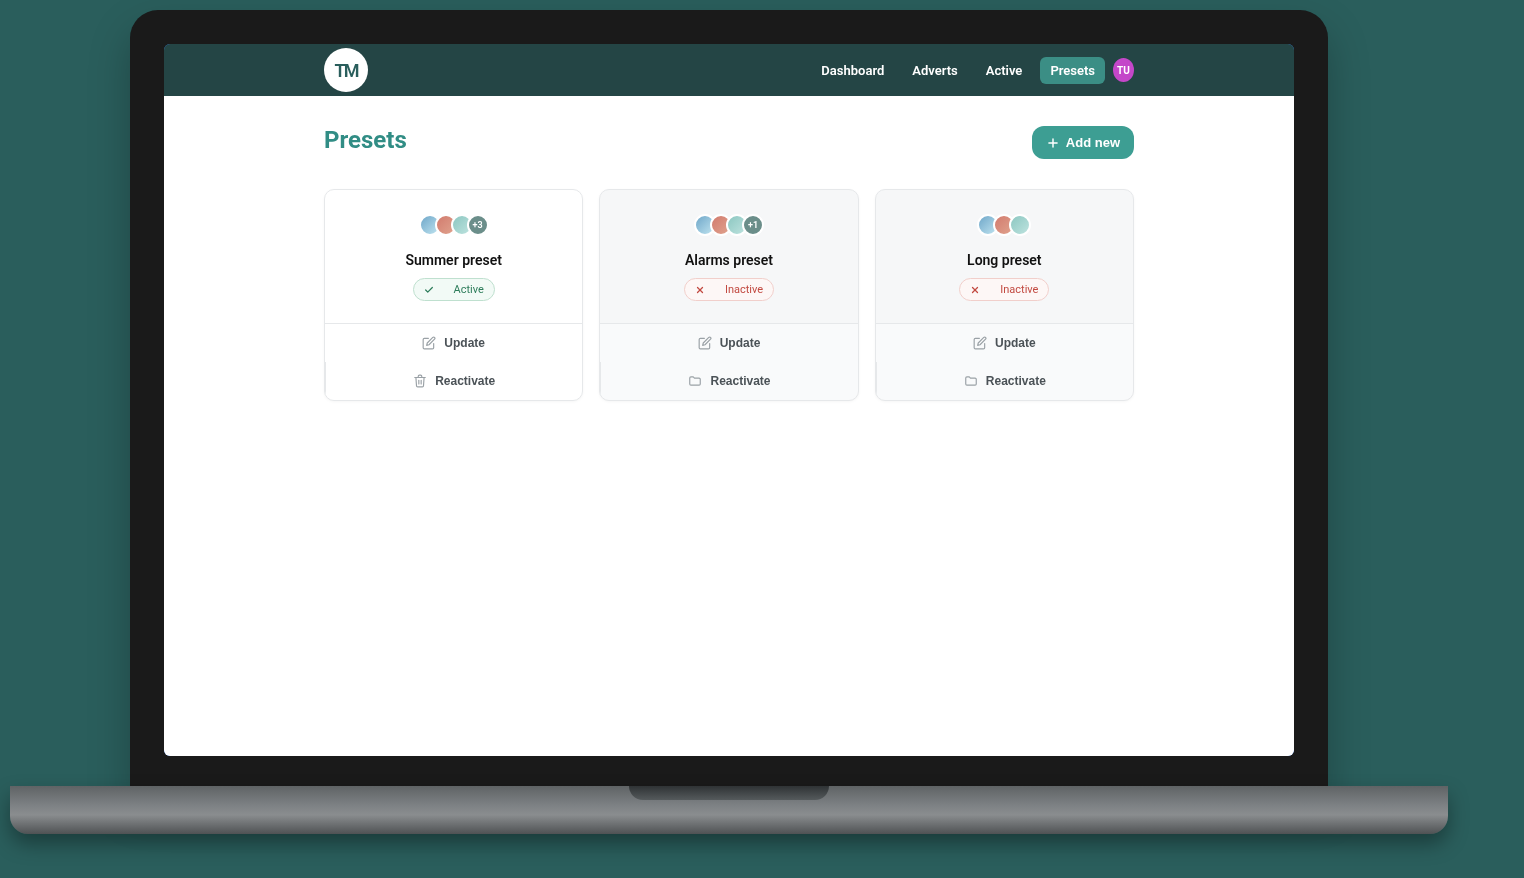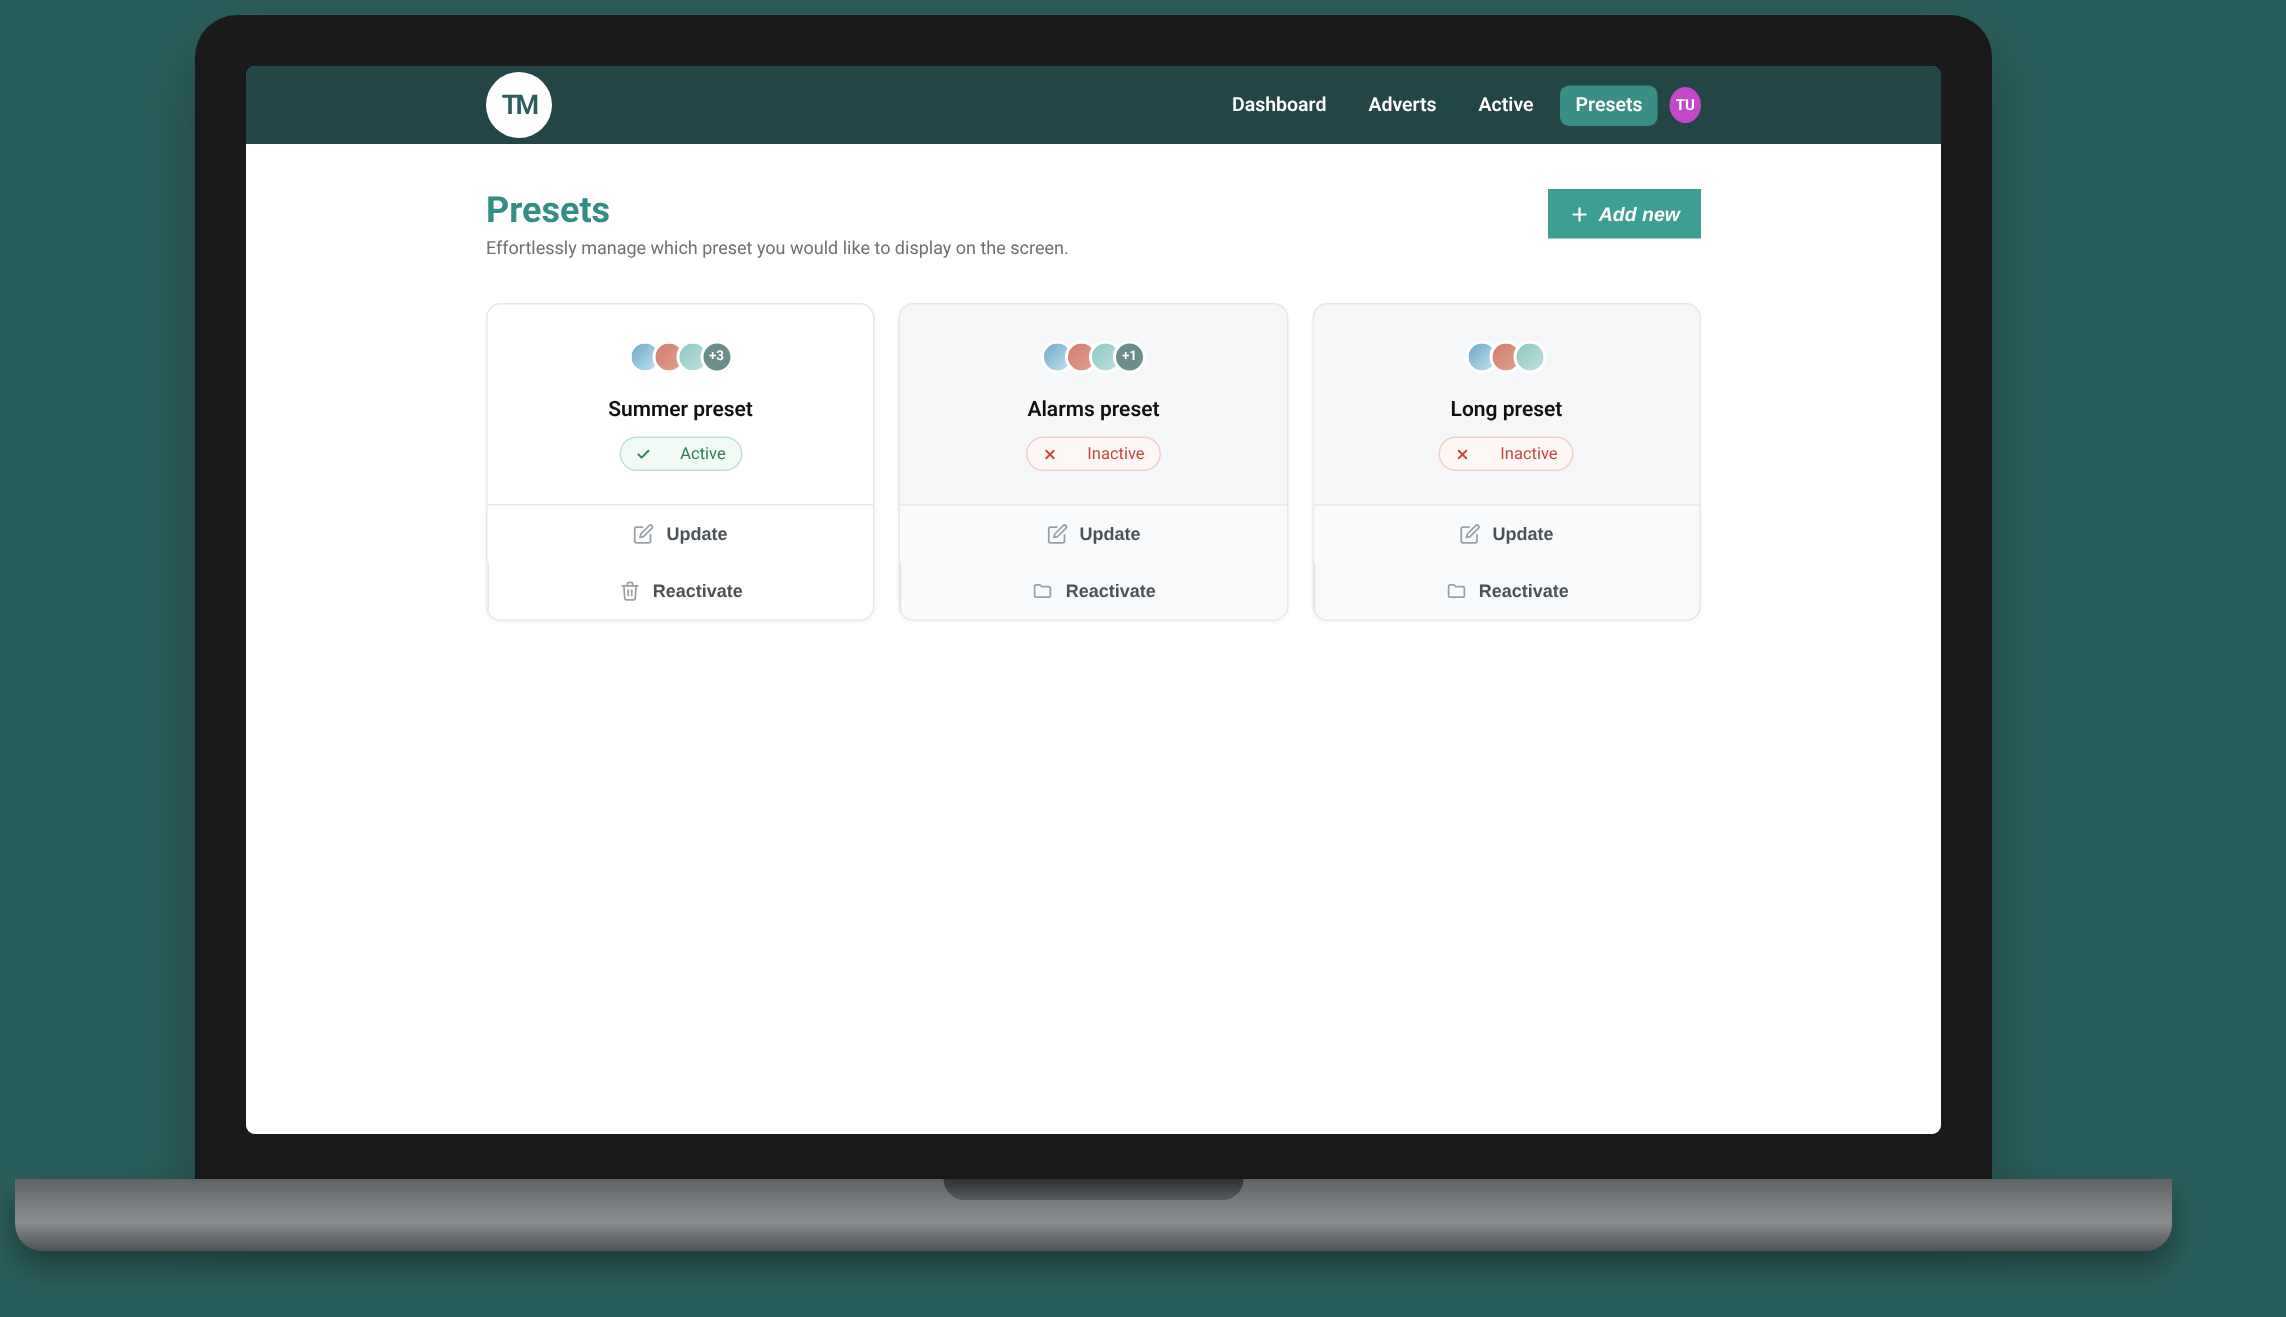--- a/index.html
+++ b/index.html
@@ -124,29 +124,28 @@
     margin-bottom: 4px;
   }
   .page-sub {
     font-size: 12px;
     color: #6b7175;
   }
   .add-btn {
     background: #3d9e93;
     color: #fff;
     border: none;
-    border-radius: 0;
+    border-radius: 12px;
     padding: 9px 14px;
     font-size: 13px;
     font-weight: 600;
     display: flex;
     align-items: center;
     gap: 6px;
     cursor: pointer;
-    font-style: italic;
   }
   .plus-icon { width: 14px; height: 14px; }
 
   
   .cards {
     display: grid;
     grid-template-columns: repeat(3, 1fr);
     gap: 16px;
   }
   .card {
@@ -244,21 +243,20 @@
         <div class="nav-item">Active</div>
         <div class="nav-item active">Presets</div>
         <div class="avatar">TU</div>
       </div>
     </div>
 
     <div class="page">
       <div class="page-head">
         <div>
           <div class="page-title">Presets</div>
-          <div class="page-sub">Effortlessly manage which preset you would like to display on the screen.</div>
         </div>
         <button class="add-btn">
           <svg class="plus-icon" viewBox="0 0 24 24" fill="none" stroke="white" stroke-width="2.5" stroke-linecap="round">
               <line x1="12" y1="5" x2="12" y2="19"></line>
               <line x1="5" y1="12" x2="19" y2="12"></line>
             </svg>
           <span>Add new</span>
         </button>
       </div>
 

